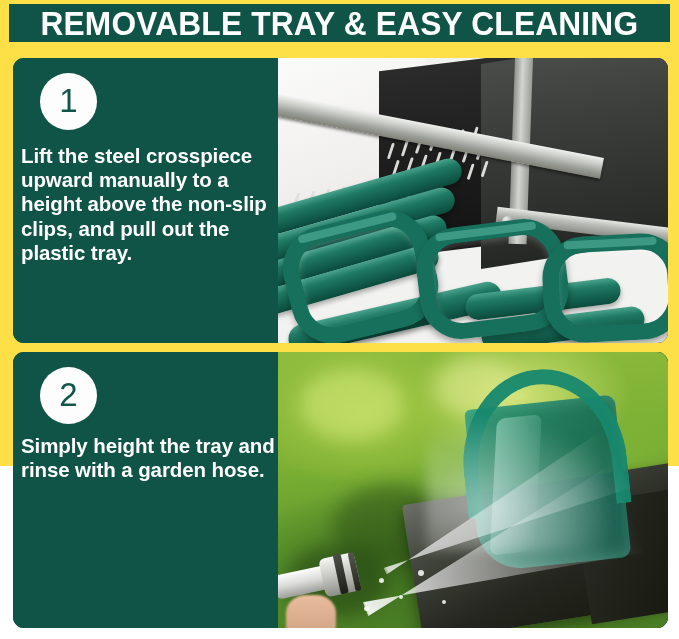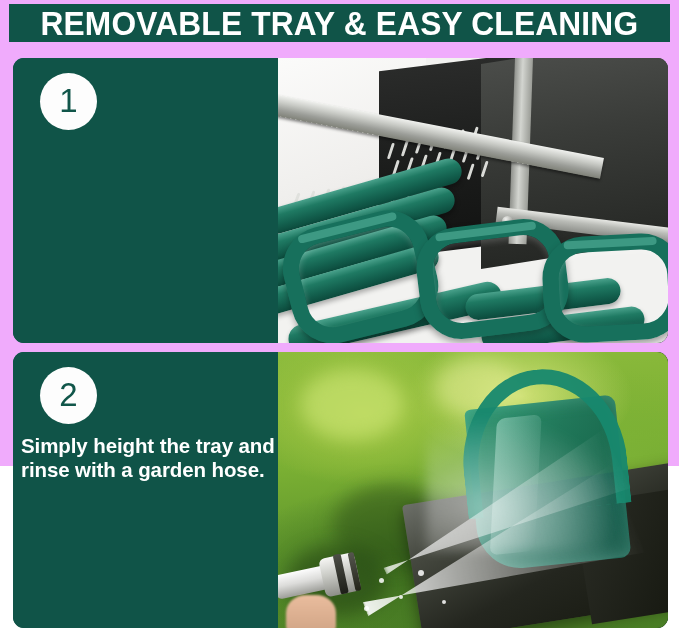--- a/index.html
+++ b/index.html
@@ -3,21 +3,21 @@
 <meta charset="utf-8">
 <style>
   html,body{margin:0;padding:0;}
   body{
     width:679px;height:639px;
     background:#ffffff;
     font-family:"Liberation Sans", sans-serif;
     overflow:hidden;
     position:relative;
   }
-  .page{position:relative;width:679px;height:466px;background:#f0abfc;}
+  .page{position:relative;width:679px;height:466px;background:#fde047;}
 
   
   .banner{
     position:absolute;left:9px;top:4px;width:661px;height:38px;
     background:#105448;
     display:flex;align-items:center;justify-content:center;
   }
   .banner-title{
     color:#ffffff;
     font-family:"Liberation Sans", sans-serif;
@@ -254,20 +254,21 @@
   <div class="banner">
     <div class="banner-title">REMOVABLE TRAY &amp; EASY CLEANING</div>
   </div>
 
   <div class="panel" id="panel-1">
 
     <div class="panel-text">
       <div class="num-circle">
         <span>1</span>
       </div>
+      <div class="panel-copy">Lift the steel crosspiece upward manually to a height above the non-slip clips, and pull out the plastic tray.</div>
     </div>
 
     <div class="panel-photo">
       <div class="ph1">
         <div class="wall-white"></div>
         <div class="grill-body"></div>
         <div class="grill-body2"></div>
         <div class="upright"></div>
 
         <div class="slots">

